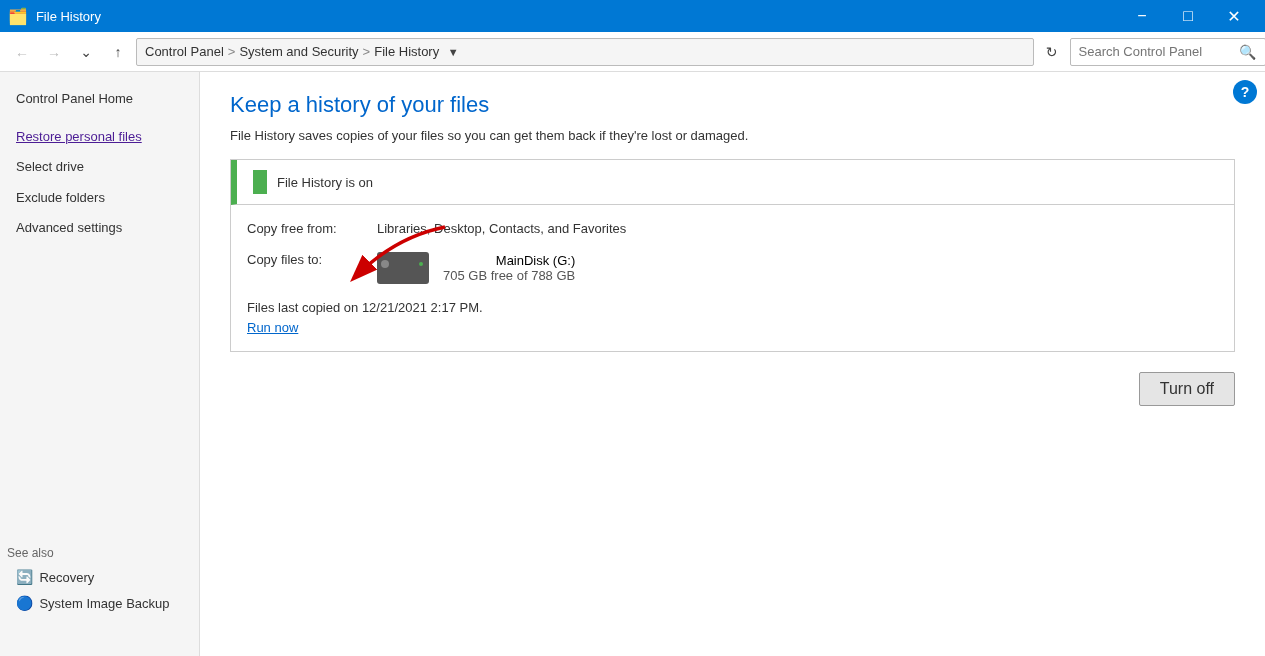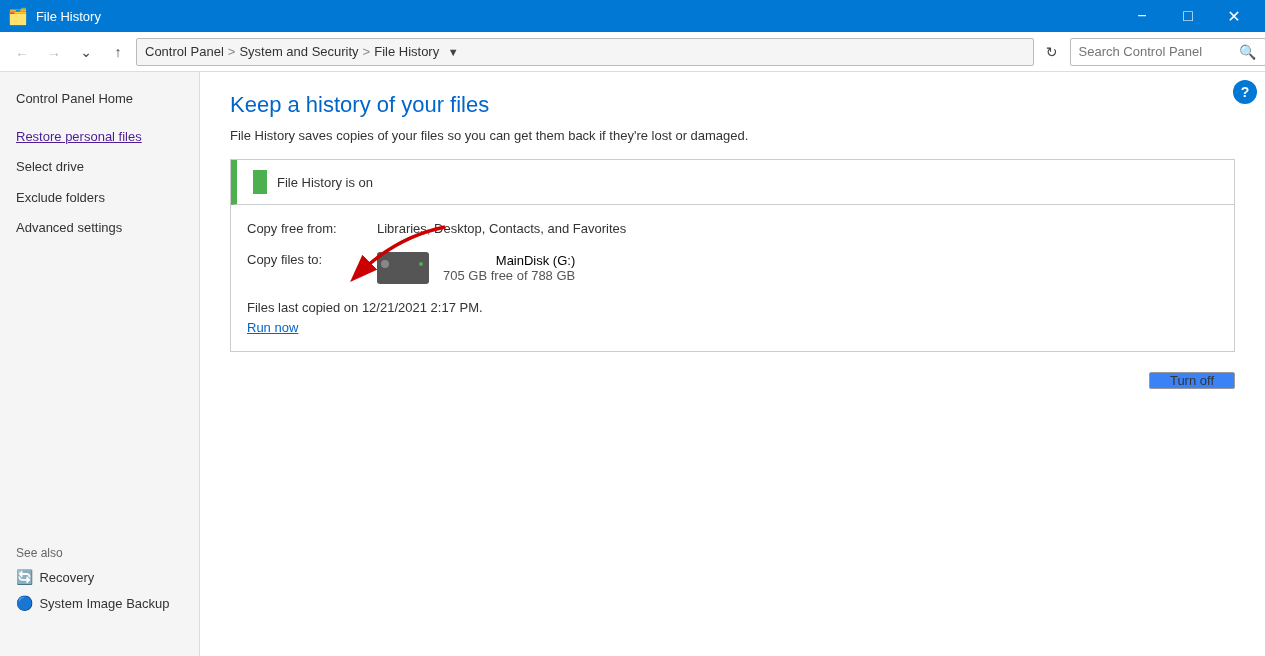--- a/index.html
+++ b/index.html
@@ -94,21 +94,21 @@
     .sidebar-item {
       padding: 6px 16px;
       cursor: pointer;
       color: #333;
       font-size: 13px;
       line-height: 1.4;
     }
     .sidebar-item.link { color: #4c1d95; text-decoration: underline; }
 
     .see-also-label {
-      padding: 8px 16px 4px;
+      padding: 8px 7px 4px;
       color: #666;
       font-size: 12px;
     }
     .see-also-item {
       padding: 5px 16px;
       cursor: pointer;
       color: #333;
       font-size: 13px;
       display: flex;
       align-items: center;
@@ -208,25 +208,25 @@
     }
     .drive-name { font-weight: 400; }
     .drive-space { color: #555; }
 
     .last-copied { font-size: 13px; color: #333; margin-bottom: 4px; }
     .run-now { color: #0066cc; text-decoration: underline; cursor: pointer; font-size: 13px; }
 
     
     .turn-off-btn {
       float: right;
-      padding: 0 20px;
+      padding: 7px 20px;
       border: 1px solid #999;
-      background: #3b82f6;
+      background: #e5e5e5;
       cursor: pointer;
-      font-size: 13px;
+      font-size: 16px;
       color: #333;
       border-radius: 2px;
       margin-bottom: 10px;
     }
 
     
     .help-btn {
       position: absolute;
       top: 8px; right: 8px;
       width: 24px; height: 24px;

